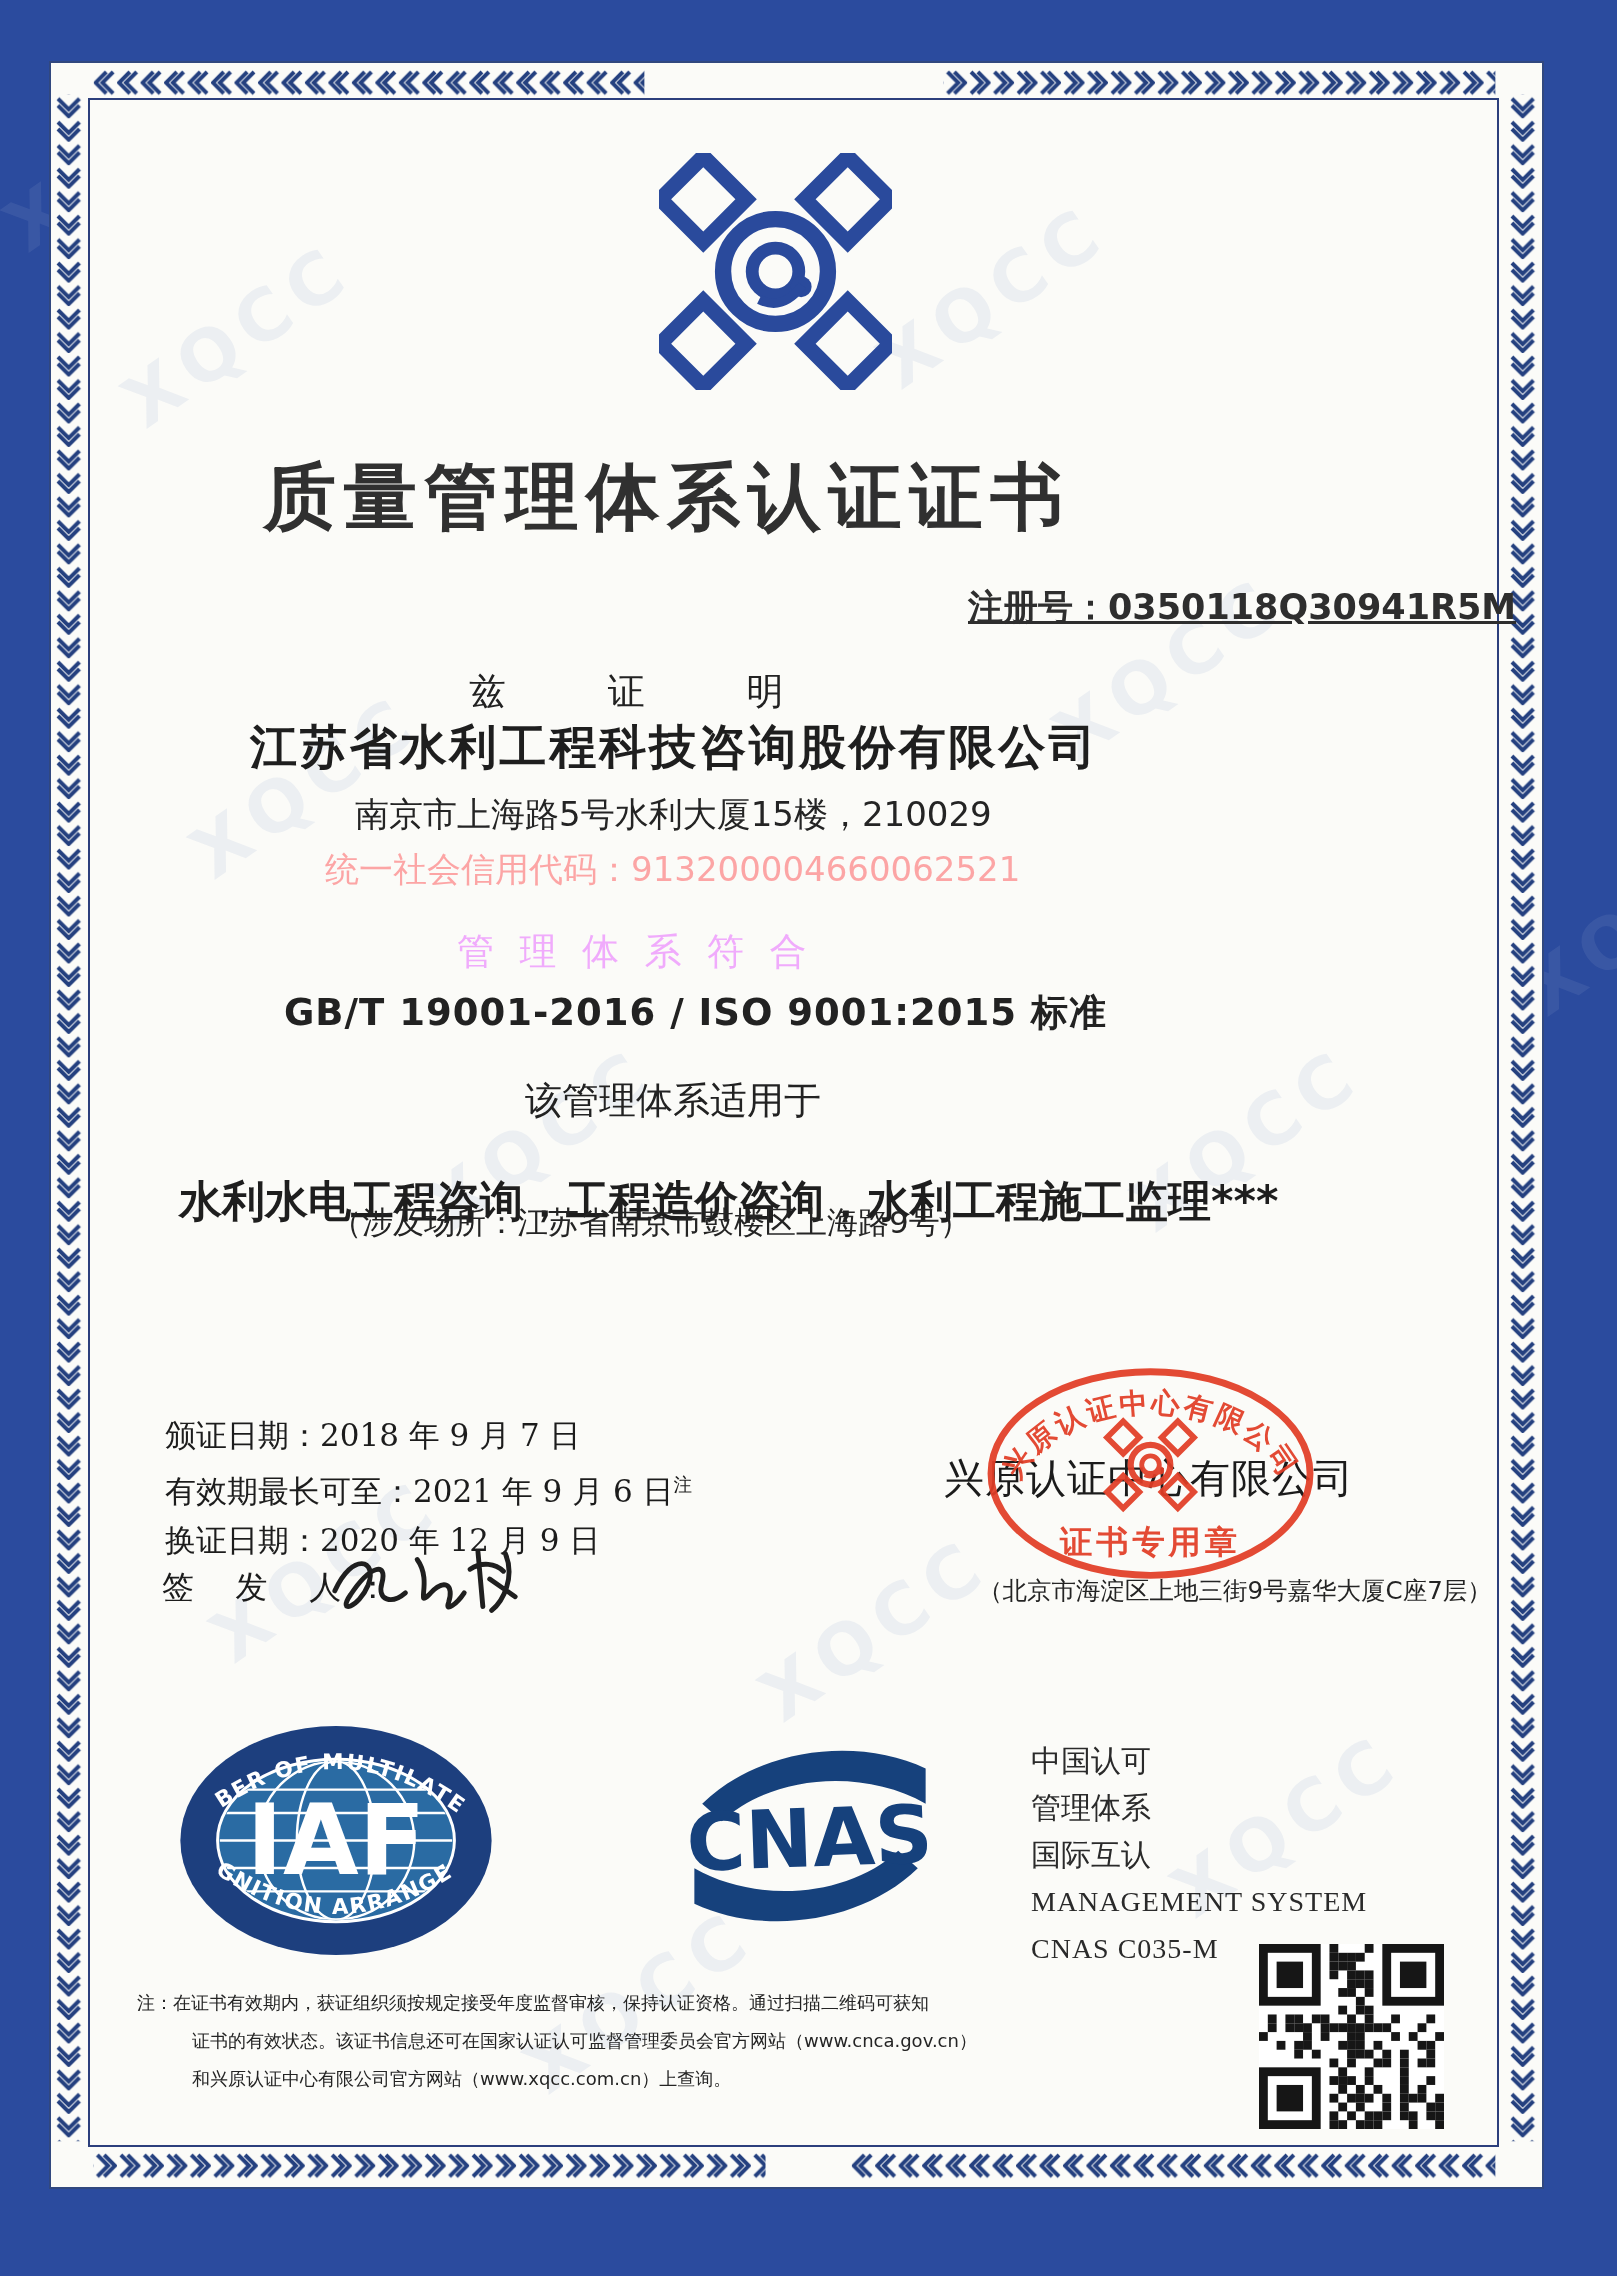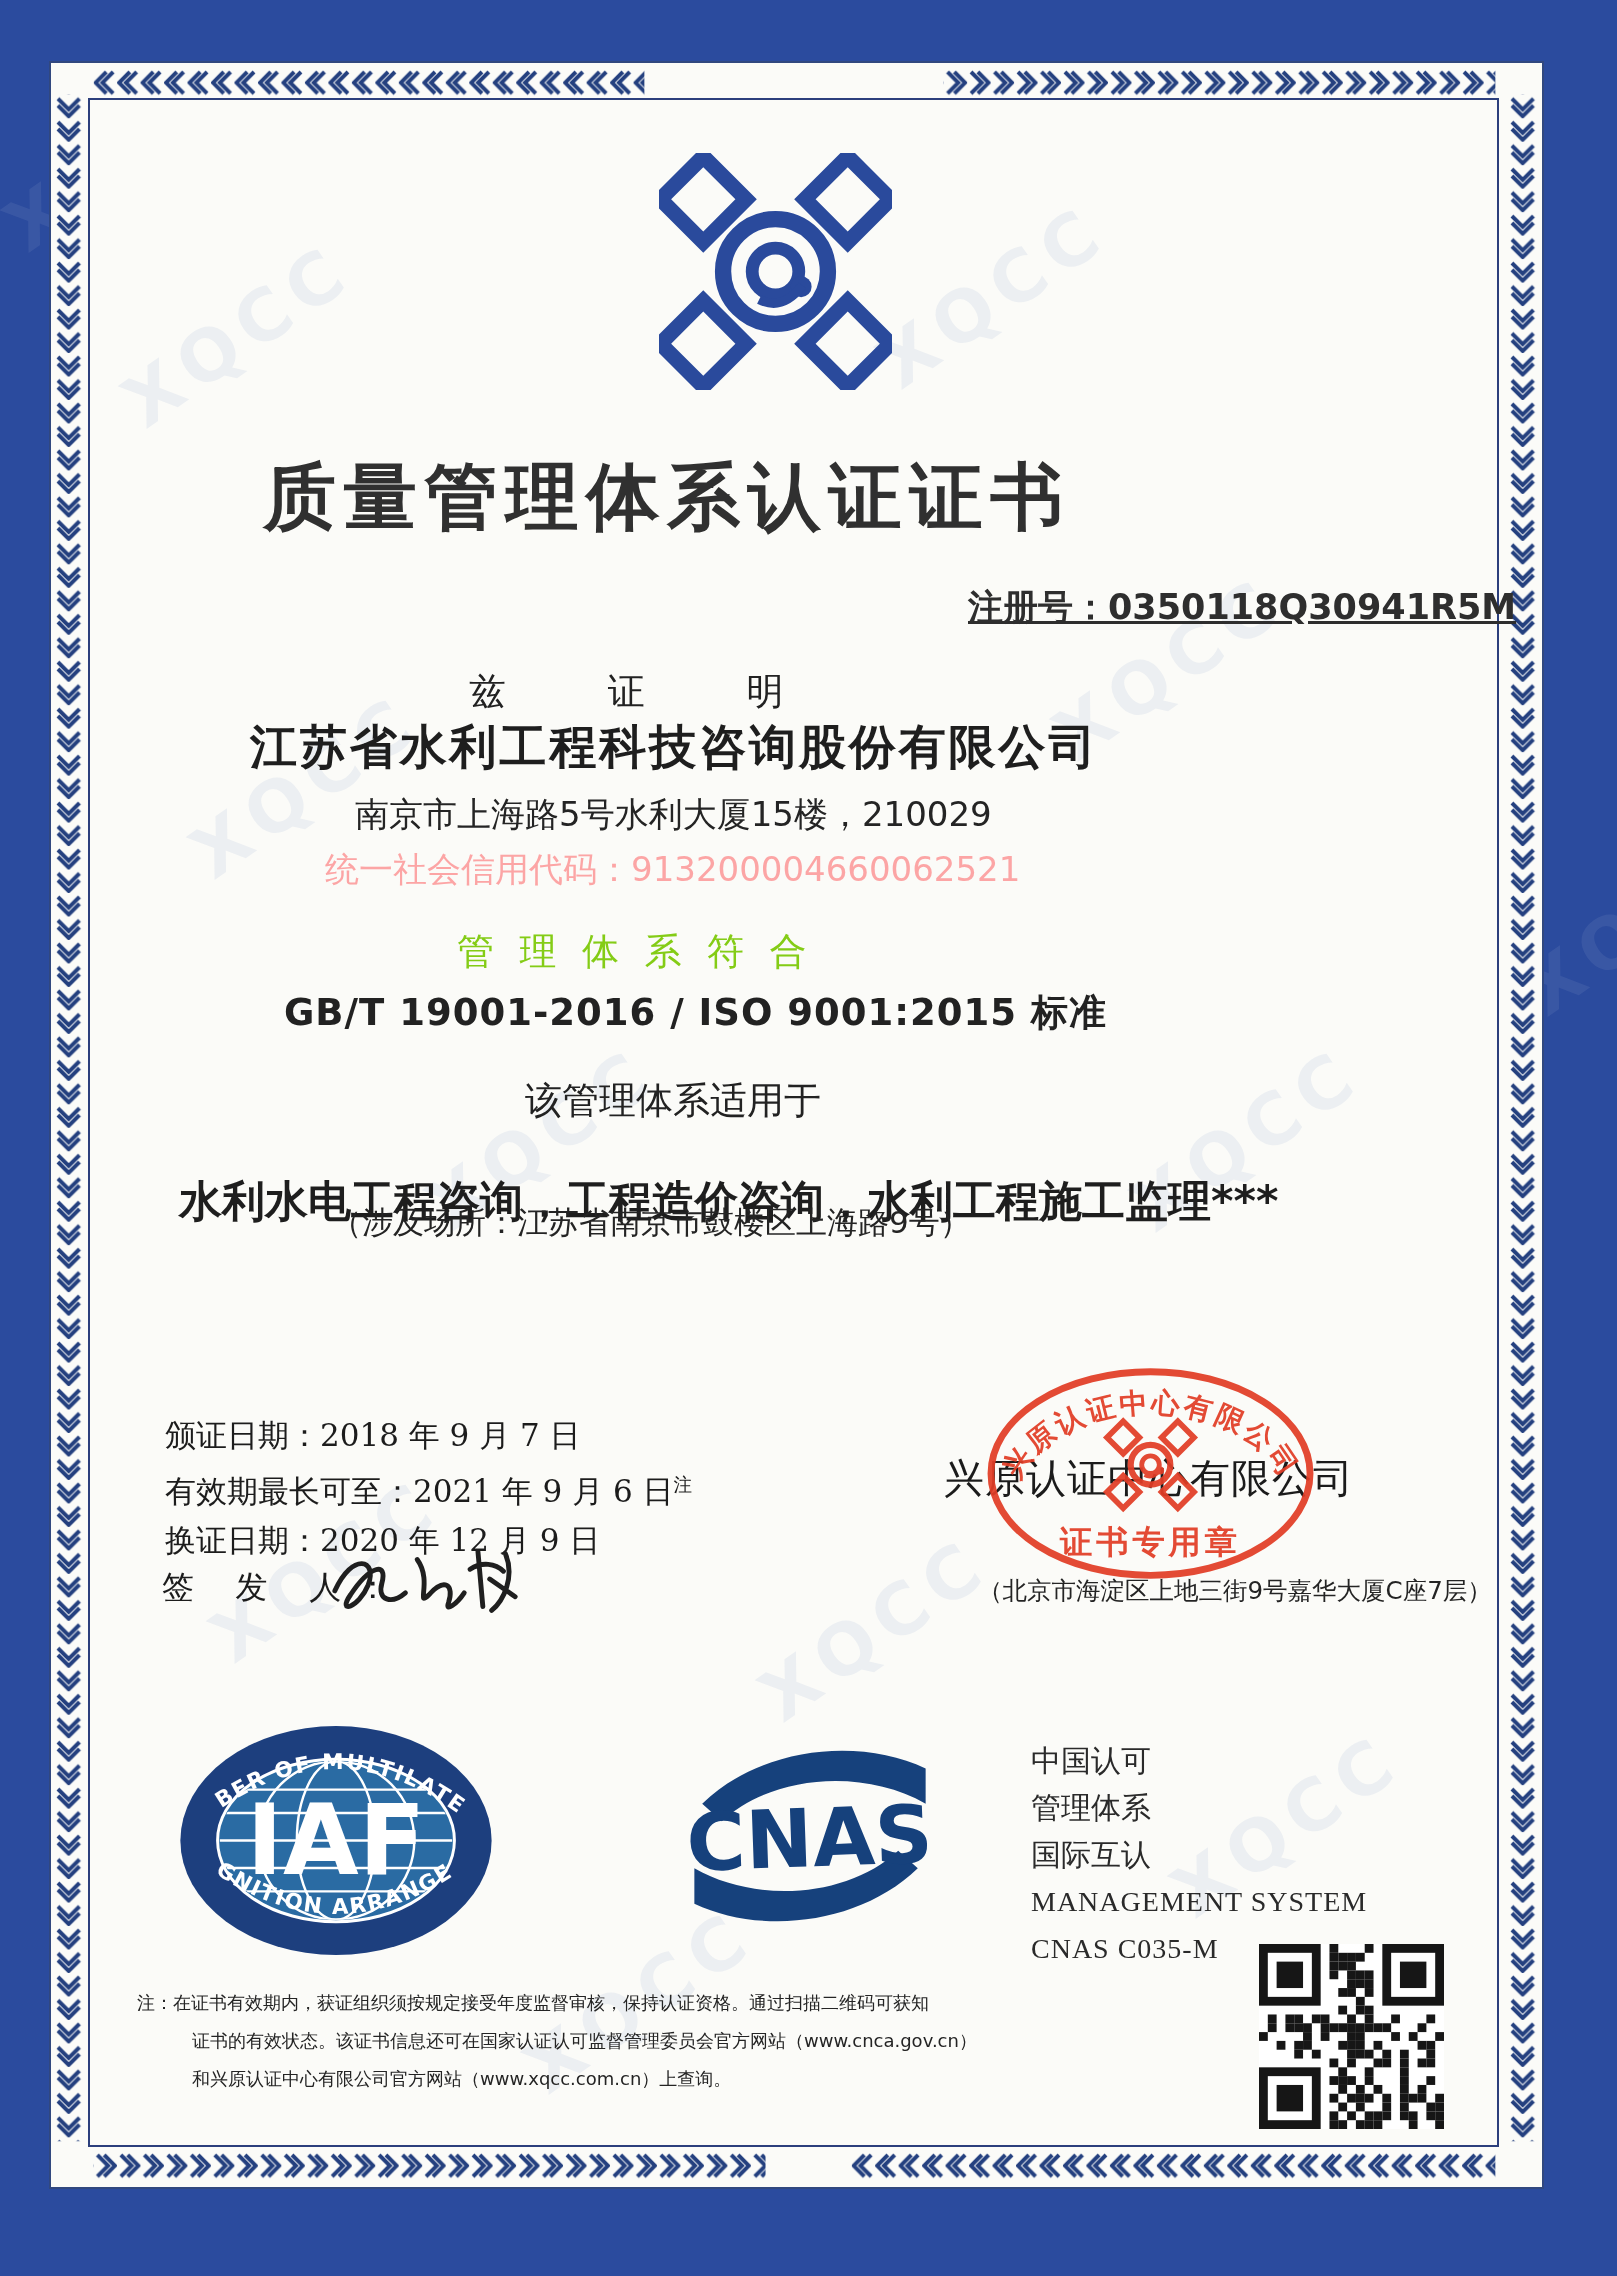--- a/index.html
+++ b/index.html
@@ -11,21 +11,21 @@
   .abs{position:absolute;}
   .wm{position:absolute;font-weight:bold;letter-spacing:9.8px;color:rgba(90,120,190,0.09);
       font-size:71px;transform:rotate(-35deg);pointer-events:none;}
   .wmb{color:rgba(255,255,255,0.07);}
   .title{left:263px;top:449px;font-size:73px;font-weight:bold;letter-spacing:7.8px;color:#303030;}
   .regline{left:968px;top:584px;font-size:35px;font-weight:bold;color:#2e2e2e;text-decoration:underline;}
   .certify{left:469px;top:667px;font-size:37px;letter-spacing:45px;color:#222;}
   .company{left:250px;top:716px;font-size:47px;font-weight:bold;letter-spacing:2.9px;color:#1e1e1e;}
   .caddr{left:355px;top:792px;font-size:34px;color:#242424;}
   .credit{left:325px;top:847px;font-size:34px;color:#fca5a5;}
-  .conform{left:457px;top:927px;font-size:37px;letter-spacing:25.5px;color:#84cc16;font-weight:500;}
+  .conform{left:457px;top:927px;font-size:37px;letter-spacing:25.5px;color:#f0abfc;font-weight:500;}
   .standard{left:284px;top:988px;font-size:37px;font-weight:bold;letter-spacing:1px;color:#222;}
   .scopeintro{left:525px;top:1076px;font-size:37px;color:#222;}
   .scope{left:179px;top:1129px;font-size:43px;font-weight:bold;color:#1e1e1e;margin-top:44px;}
   .sites{left:331px;top:1202px;font-size:31px;color:#242424;}
   .dates{left:165px;top:1411px;font-family:"DejaVu Serif","Liberation Serif",serif;
          font-size:31px;color:#1c1c1c;line-height:49px;}
   .signer{left:162px;top:1566px;font-family:"DejaVu Serif","Liberation Serif",serif;
           font-size:32px;letter-spacing:15.7px;color:#1c1c1c;}
   .sig{left:323px;top:1534px;}
   .issuer-name{left:944px;top:1451px;font-size:40px;color:#1b1b1b;letter-spacing:1px;z-index:2;}

